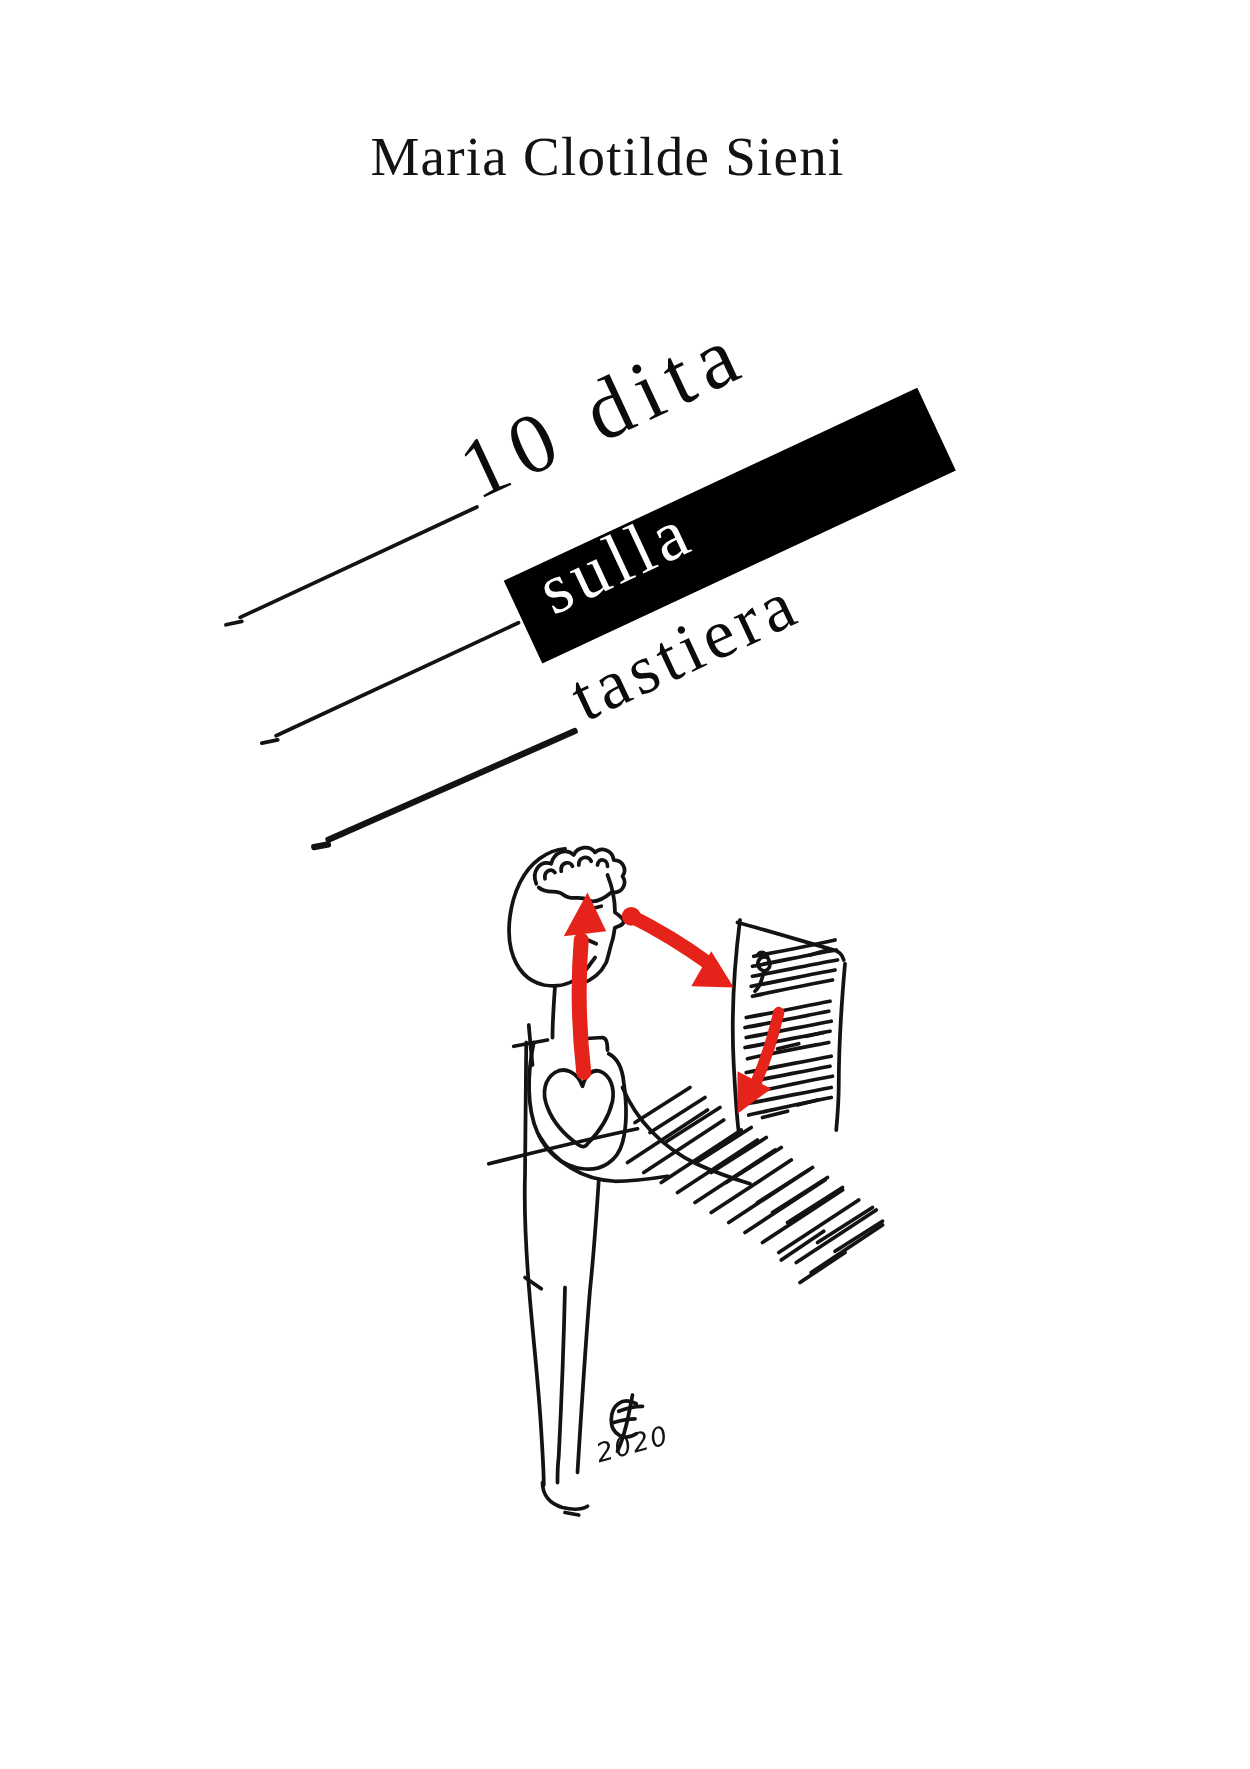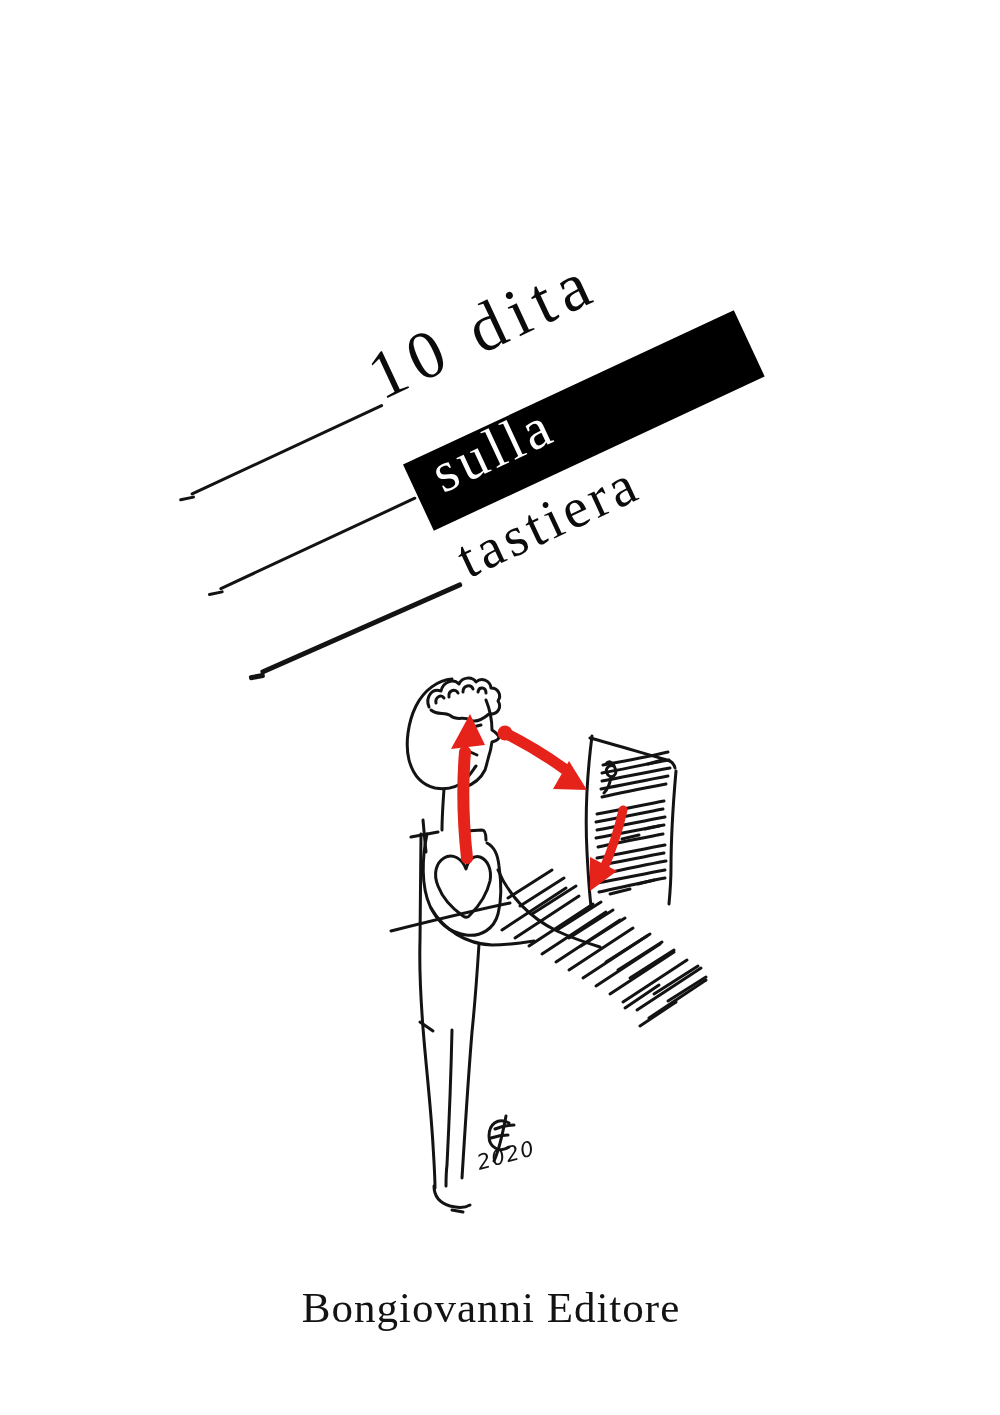--- a/index.html
+++ b/index.html
@@ -37,20 +37,21 @@
   svg.illus .ink{fill:none;stroke:#131313;stroke-width:3;stroke-linecap:round;stroke-linejoin:round;}
   svg.illus .red{stroke:#e6231a;fill:none;stroke-linecap:round;}
   svg.illus .redfill{fill:#e6231a;stroke:none;}
   svg.illus text{font-family:"DejaVu Sans", sans-serif;font-style:italic;font-size:21px;letter-spacing:1.5px;fill:#131313;}
 </style>
 </head>
 <body>
 
 <div class="page">
 
+  <div class="author">Maria Clotilde Sieni</div>
 
   <div class="title-rot">
     <div class="tline l1"></div>
     <div class="word1">10 dita</div>
     <div class="titlebar">
       <div class="word2">sulla</div>
     </div>
     <div class="tline l2"></div>
     <div class="tline l3"></div>
     <div class="word3">tastiera</div>
@@ -169,15 +170,14 @@
 
     <g>
       <path class="ink" stroke-width="2.4" d="M 509,1123 C 498,1117 489,1124 489,1136 C 489,1148 500,1153 509,1147"></path>
       <path class="ink" stroke-width="2.4" d="M 506,1116 C 503,1132 500,1148 494,1161"></path>
       <path class="ink" stroke-width="2.4" d="M 495,1129 C 502,1126 509,1125 514,1125"></path>
       <path class="ink" stroke-width="2.4" d="M 491,1138 C 497,1136 503,1135 508,1135"></path>
       <text x="476" y="1164" transform="rotate(-15 500 1155)">2020</text>
     </g>
   </svg>
 
-  <div class="publisher">Bongiovanni Editore</div>
 
 </div>
 
 </body></html>

